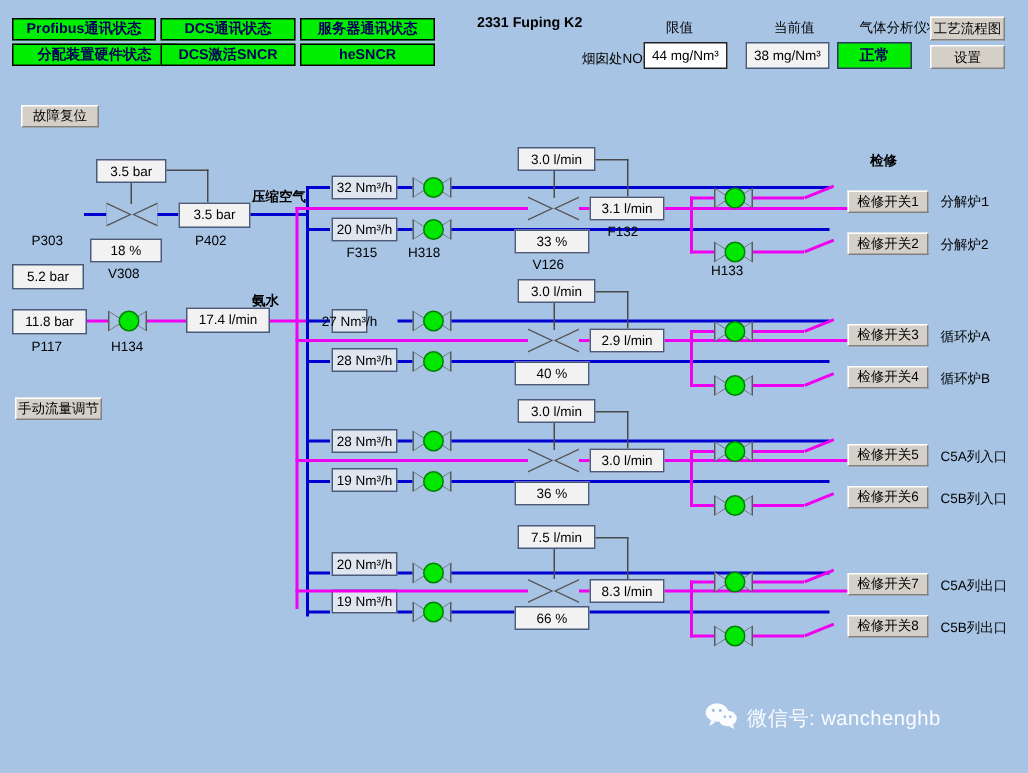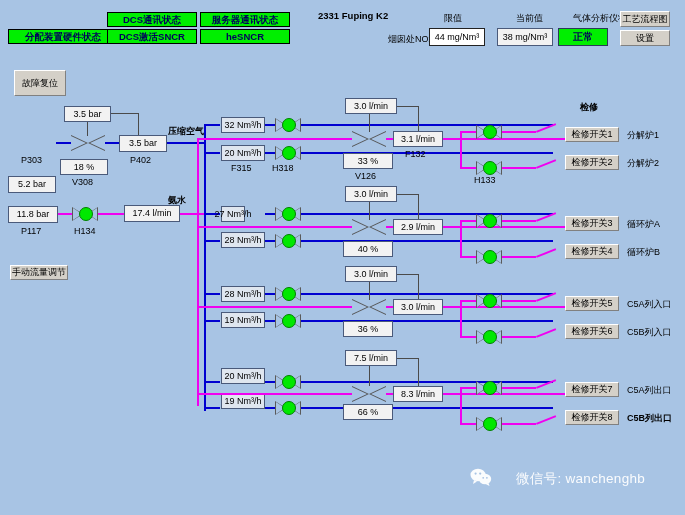--- a/index.html
+++ b/index.html
@@ -108,32 +108,35 @@
   .cvalve .t{position:absolute;width:0;height:0;top:0;}
   .cvalve .tl{left:0;border-top:8px solid transparent;border-bottom:8px solid transparent;border-left:17px solid #555;}
   .cvalve .tli{left:0;border-top:7px solid transparent;border-bottom:7px solid transparent;border-left:15px solid #a8c4e4;top:1px;}
   .cvalve .tr{right:0;border-top:8px solid transparent;border-bottom:8px solid transparent;border-right:17px solid #555;}
   .cvalve .tri2{right:0;border-top:7px solid transparent;border-bottom:7px solid transparent;border-right:15px solid #a8c4e4;top:1px;}
 
   
   #watermark{
     position:absolute;
     left:470px;top:468px;
-    display:flex;align-items:center;gap:24px;
+    display:flex;align-items:center;gap:6px;
     color:#ffffff;
     font-size:14px;
     opacity:.95;
   }
   #watermark .wtxt{color:#ffffff;font-size:13.5px;letter-spacing:.3px;}
 </style>
 </head>
 <body>
 
 <div id="root">
 
+  <div class="stat" style="left:8px;top:12px;width:96px;height:15px;">
+    <span>Profibus通讯状态</span>
+  </div>
   <div class="stat" style="left:107px;top:12px;width:90px;height:15px;">
     <span>DCS通讯状态</span>
   </div>
   <div class="stat" style="left:200px;top:12px;width:90px;height:15px;">
     <span>服务器通讯状态</span>
   </div>
 
   <div class="stat" style="left:8px;top:29px;width:110px;height:15px;">
     <span>分配装置硬件状态</span>
   </div>
@@ -162,21 +165,21 @@
     <span>正常</span>
   </div>
 
   <div class="btn" style="left:620px;top:11px;width:50px;height:16px;">
     <span>工艺流程图</span>
   </div>
   <div class="btn" style="left:620px;top:30px;width:50px;height:16px;">
     <span>设置</span>
   </div>
 
-  <div class="btn" style="left:14px;top:70px;width:52px;height:26px;">
+  <div class="btn" style="left:14px;top:70px;width:52px;height:15px;">
     <span>故障复位</span>
   </div>
 
   <div class="val" style="left:64px;top:106px;width:47px;height:16px;">
     <span>3.5 bar</span>
   </div>
 
   <div class="pipe thin h" style="left:111px;top:113px;width:28px;"></div>
   <div class="pipe thin v" style="left:138px;top:113px;height:26px;"></div>
 
@@ -547,21 +550,21 @@
   </div>
   <div class="vgreen" style="left:483px;top:417px;"></div>
   <div class="pipe h mag" style="left:502px;top:423px;width:34px;"></div>
   <div class="diag" style="left:536px;top:423px;width:21px;transform:rotate(-22deg);"></div>
 
   <div class="lbl hdr" style="left:580px;top:103px;">检修</div>
 
   <div class="btn" style="left:565px;top:127px;width:54px;height:15px;">
     <span>检修开关1</span>
   </div>
-  <div class="lbl" style="left:627px;top:131px;">分解炉1</div>
+  <div class="lbl" style="left:627px;top:131px;font-family:Liberation Mono, monospace;">分解炉1</div>
 
   <div class="btn" style="left:565px;top:155px;width:54px;height:15px;">
     <span>检修开关2</span>
   </div>
   <div class="lbl" style="left:627px;top:159px;">分解炉2</div>
 
   <div class="btn" style="left:565px;top:216px;width:54px;height:15px;">
     <span>检修开关3</span>
   </div>
   <div class="lbl" style="left:627px;top:220px;">循环炉A</div>
@@ -582,21 +585,21 @@
   <div class="lbl" style="left:627px;top:328px;">C5B列入口</div>
 
   <div class="btn" style="left:565px;top:382px;width:54px;height:15px;">
     <span>检修开关7</span>
   </div>
   <div class="lbl" style="left:627px;top:386px;">C5A列出口</div>
 
   <div class="btn" style="left:565px;top:410px;width:54px;height:15px;">
     <span>检修开关8</span>
   </div>
-  <div class="lbl" style="left:627px;top:414px;font-weight:bold;">C5B列出口</div>
+  <div class="lbl" style="left:627px;top:414px;">C5B列出口</div>
 
   <div id="watermark">
     <span style="display:inline-block;">
       <svg width="22" height="18" viewBox="0 0 22 18">
         <ellipse cx="8" cy="7" rx="7.5" ry="6.2" fill="#ffffff"></ellipse>
         <path d="M4 12 L3 16 L7 13.5 Z" fill="#ffffff"></path>
         <circle cx="5.6" cy="5.6" r="1.1" fill="#a8c4e4"></circle>
         <circle cx="10.2" cy="5.6" r="1.1" fill="#a8c4e4"></circle>
         <ellipse cx="15" cy="11" rx="6.2" ry="5.2" fill="#ffffff"></ellipse>
         <path d="M18.5 15 L19.5 18 L16 16.2 Z" fill="#ffffff"></path>

